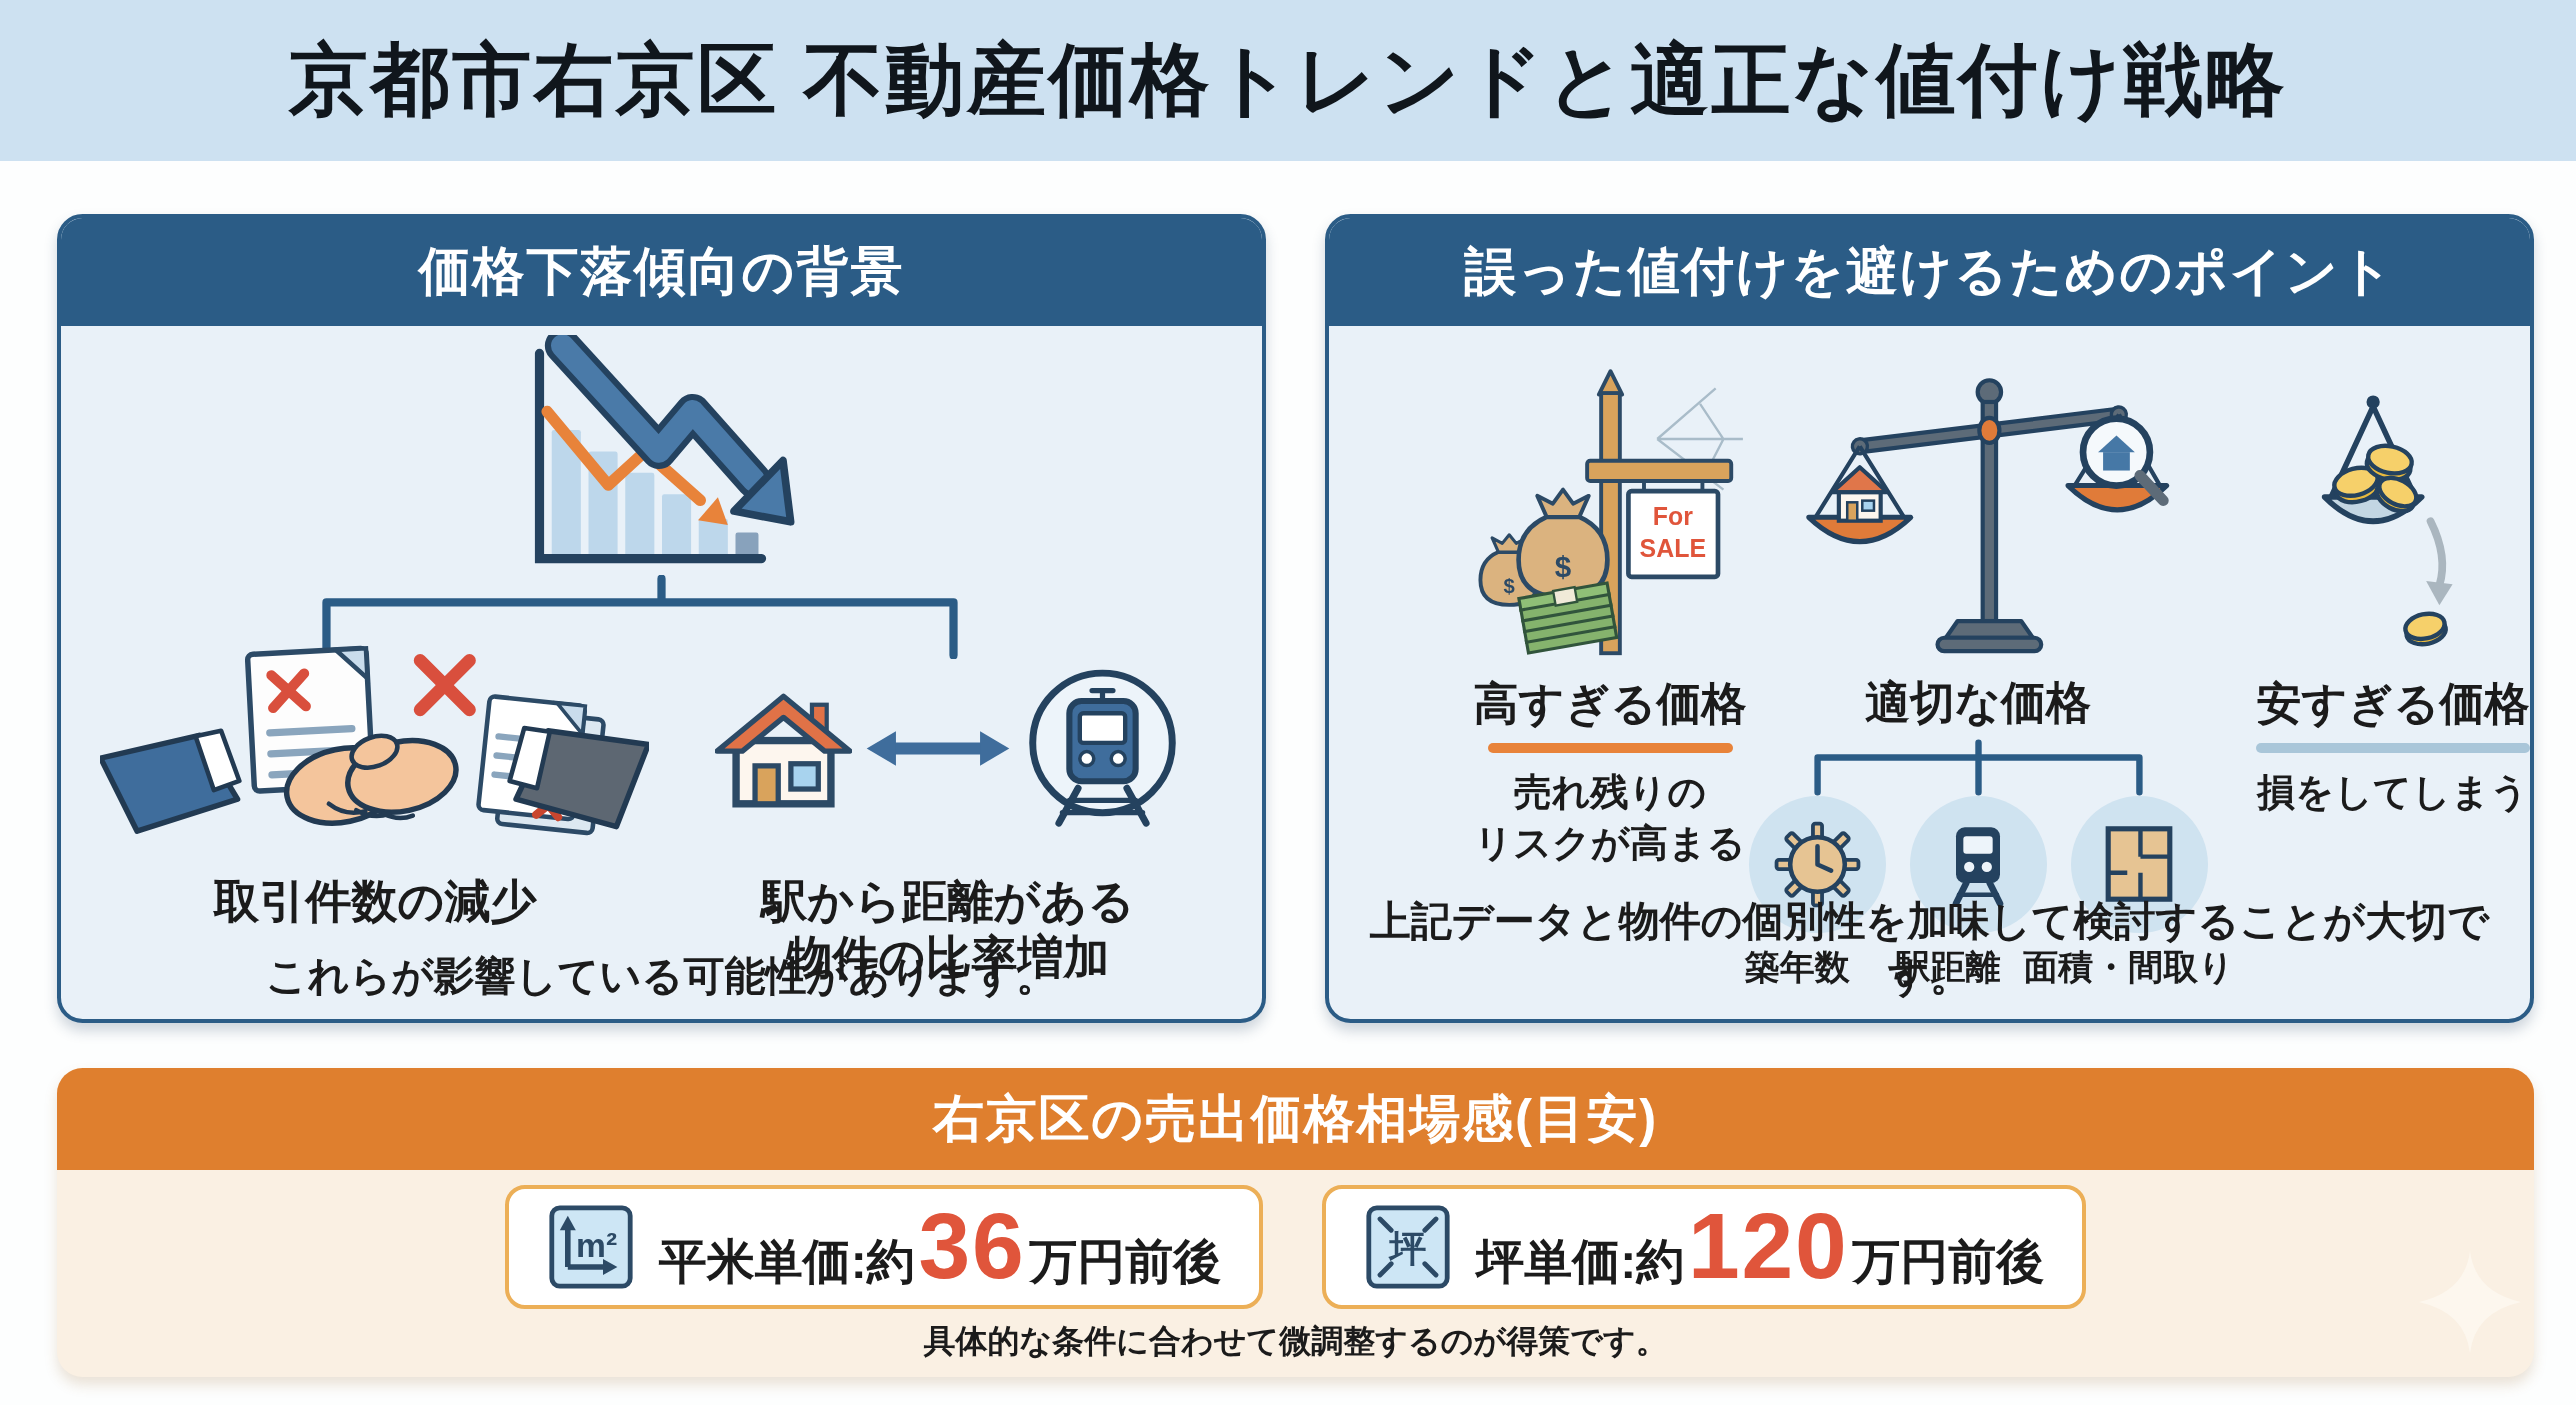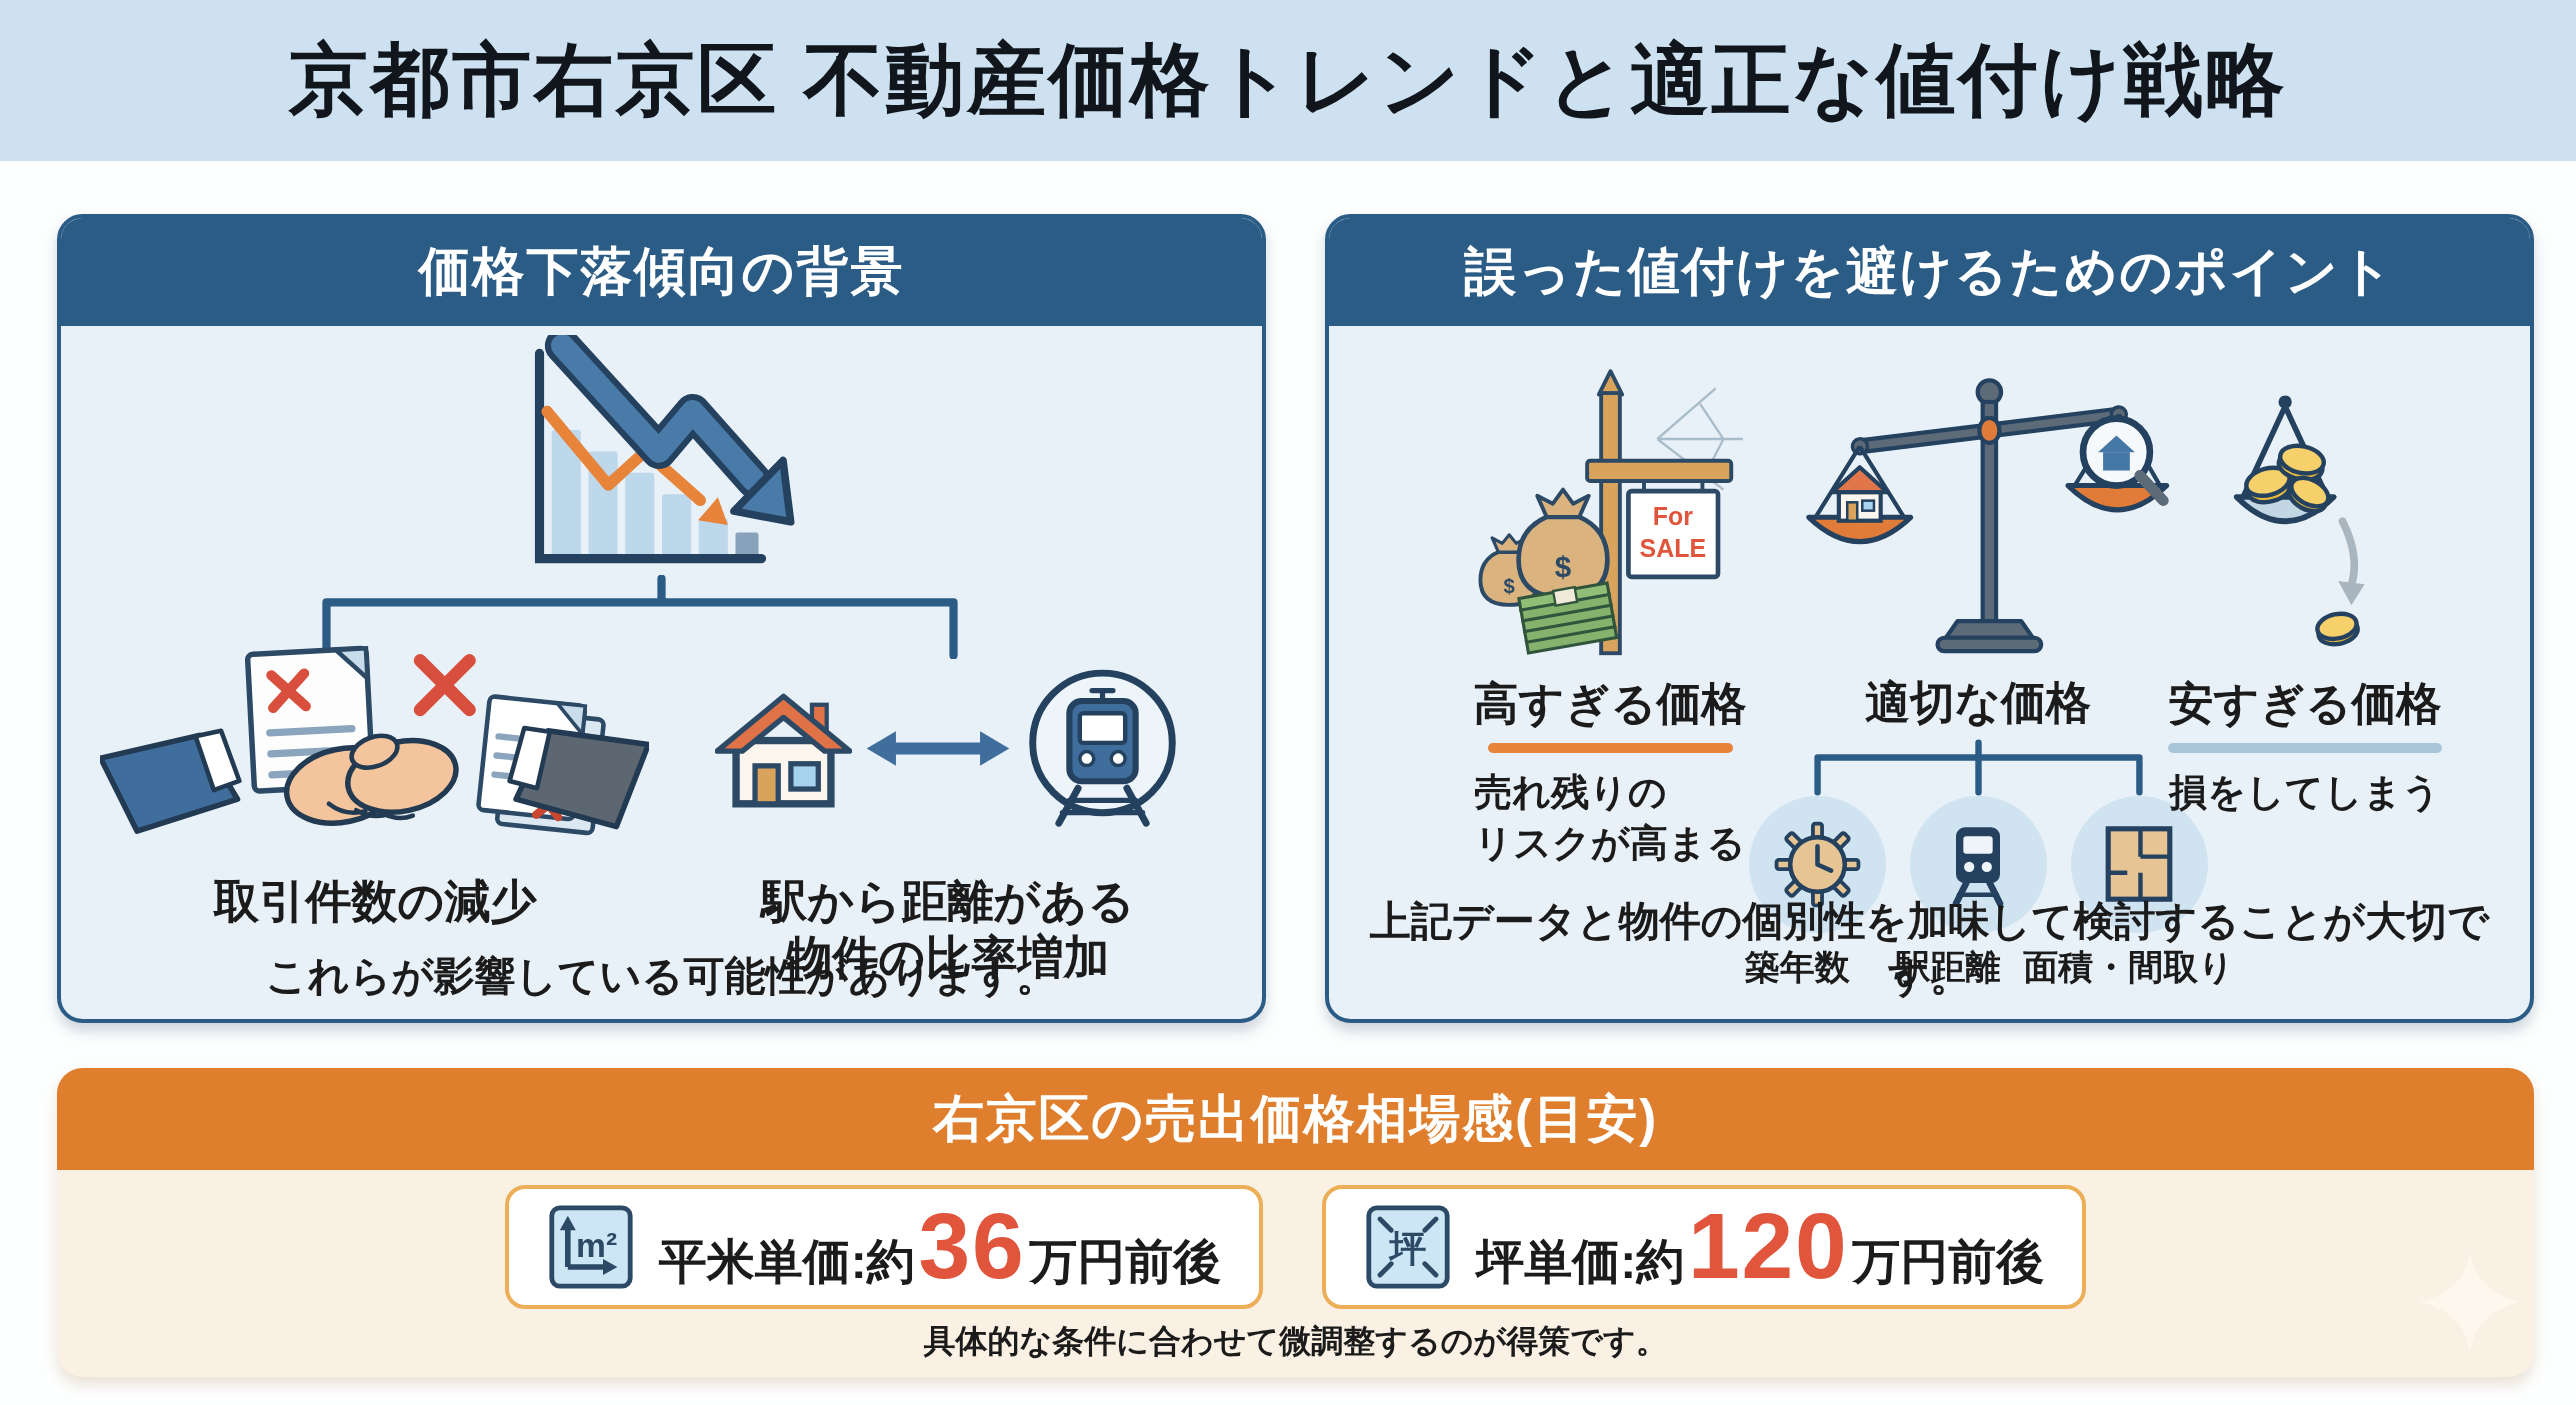--- a/index.html
+++ b/index.html
@@ -34,29 +34,29 @@
   .branches { position:absolute; top:307px; left:27.4px; right:27.4px; display:flex; }
   .branch { flex:1; display:flex; flex-direction:column; align-items:center; }
   .icon-zone { height:231px; display:flex; align-items:center; justify-content:center; gap:12.8px; }
   .item-label { font-size:46px; font-weight:800; text-align:center; line-height:1.22; margin-top:9.1px; }
   .panel-foot { position:absolute; bottom:18.3px; width:100%; text-align:center; font-size:41px; font-weight:800; }
 
   
   .col { position:absolute; display:flex; flex-direction:column; align-items:center; }
   .col-1 { left:11px;  top:33px; width:540px; }
   .col-2 { left:393px; top:27.4px; width:512px; }
-  .col-3 { left:816px; top:33px; width:320px; }
+  .col-3 { left:904px; top:33px; width:320px; }
   .col .icon-box { display:flex; align-items:flex-end; justify-content:center; }
   .col-1 .icon-box { height:302px; }
   .col-2 .icon-box { height:307px; }
   .col-3 .icon-box { height:302px; padding-bottom:5.5px; box-sizing:border-box; }
   .col-label { font-size:45px; font-weight:800; margin-top:12.8px; white-space:nowrap; }
   .underline-orange { width:245px; height:10px; border-radius:5.5px; background:#e8833a; margin-top:9.1px; }
   .underline-blue   { width:274px; height:10px; border-radius:5.5px; background:#a9c6d9; margin-top:9.1px; }
-  .col-desc { font-size:38px; font-weight:800; text-align:left; line-height:1.32; margin-top:14.6px; white-space:nowrap; }
+  .col-desc { font-size:38px; font-weight:800; text-align:center; line-height:1.32; margin-top:14.6px; white-space:nowrap; }
   .factor-bracket { margin-top:5.5px; }
   .circle-row { display:flex; gap:24px; }
   .factor-circle { width:137px; height:137px; border-radius:50%; background:#cfe3f0; display:flex; align-items:center; justify-content:center; }
   .factor-labels { display:flex; width:512px; margin-top:11px; }
   .factor-labels div { flex:1; text-align:center; font-size:35px; font-weight:800; white-space:nowrap; }
 
   
   .bottom-panel {
     position:absolute; left:57px; top:1068px; width:2477px; height:309px;
     border-radius:25.6px; overflow:hidden; background:#faf0e3;

